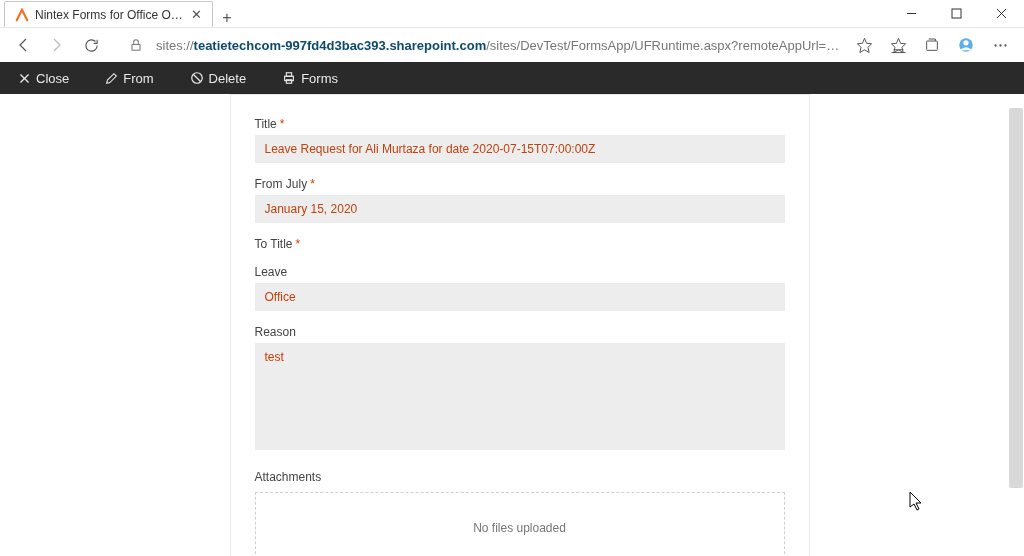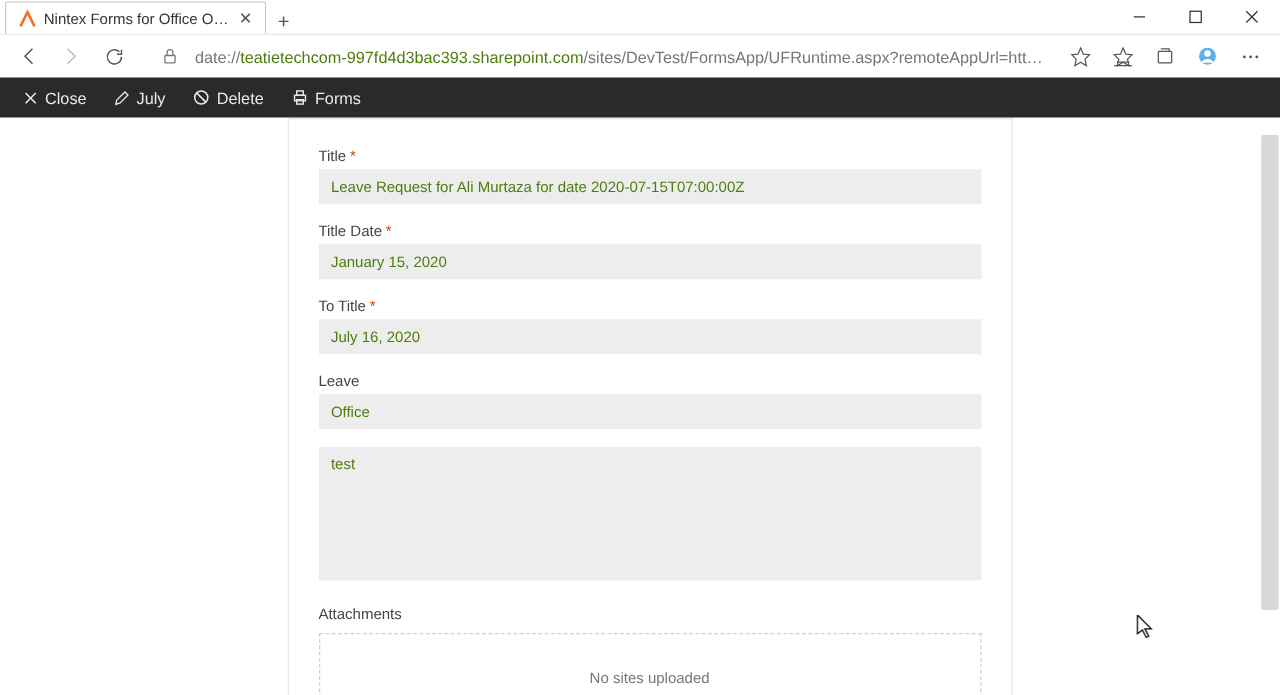--- a/index.html
+++ b/index.html
@@ -16,37 +16,37 @@
     .window-controls { position:absolute; right:0; top:0; height:100%; display:flex; }
     .wc-btn { width: 45px; display:flex; align-items:center; justify-content:center; }
     .wc-btn svg { stroke: #333; }
 
     
     .navbar { height: 34px; display:flex; align-items:center; gap: 4px; padding: 0 8px; }
     .nav-icon { width:30px; height:30px; display:flex; align-items:center; justify-content:center; color:#555; }
     .nav-icon.disabled { color:#bbb; }
     .lock { width:24px; display:flex; align-items:center; justify-content:center; color:#777;}
     .url { flex:1; color:#777; font-size: 13px; white-space:nowrap; overflow:hidden; text-overflow: ellipsis; padding: 0 4px;}
-    .url .host { color: #4d7c0f; }
+    .url .host { color: #0c4a6e; font-weight: bold; }
     .right-icons { display:flex; gap: 2px; align-items:center; }
     .right-icons .nav-icon { width:32px;}
 
     
-    .cmdbar { height: 32px; background: #2a2a2a; display:flex; align-items:center; padding: 0 10px; gap: 6px; color:#fff; font-size: 13px; }
+    .cmdbar { height: 32px; background: #2a2a2a; display:flex; align-items:center; padding: 0 10px; gap: 20px; color:#fff; font-size: 13px; }
     .cmd { display:flex; align-items:center; gap: 5px; padding: 0 8px; height: 32px; cursor: default; color:#e8e8e8; }
     .cmd svg { stroke: #e8e8e8; fill:none; }
 
     
     .page { height: calc(556px - 28px - 34px - 32px); overflow:auto; background:#fff;margin-left:15px; }
     .scrollthumb { position:absolute; right:1px; top: 108px; width:14px; height:380px; background:#d8d8d8; border-radius:2px;}
     .card { width: 580px; margin: 0 auto; margin-top: 0px; border:1px solid #e6e6e6; padding: 22px 24px 30px 24px; }
     .field-group { margin-bottom: 14px; }
     .label { font-size: 12px; color: #444; margin-bottom: 4px; display:flex; gap:3px;}
     .req { color: #d83b01; }
-    .readonly { background: #ededed; border:none; padding: 7px 10px; font-size: 12px; color:#4d7c0f; width:100%; display:block;}
+    .readonly { background: #ededed; border:none; padding: 7px 10px; font-size: 12px; color:#c2410c; width:100%; display:block;}
     .readonly.tall { height: 107px; resize:none; font-family: inherit;}
     .attachments-box { border: 1px dashed #d0d0d0; height: 72px; display:flex; align-items:center; justify-content:center; color:#777; font-size:12px; margin-top: 8px;}
 
     .cursor { position:absolute; left: 909px; top: 492px; width:14px; height:20px; pointer-events:none; }
   </style>
 </head>
 <body>
 
 <div class="titlebar">
   <div class="tabs">
@@ -99,21 +99,21 @@
       </svg>
   </div>
   <div style="width:10px"></div>
   <div class="lock">
     <svg width="14" height="14" viewBox="0 0 24 24" fill="none" stroke="currentColor" stroke-width="1.8">
         <rect x="5" y="11" width="14" height="10" rx="1"></rect>
         <path d="M8 11V7a4 4 0 0 1 8 0v4"></path>
       </svg>
   </div>
   <div class="url">
-    <span>date://</span><span class="host">teatietechcom-997fd4d3bac393.sharepoint.com</span><span>/sites/DevTest/FormsApp/UFRuntime.aspx?remoteAppUrl=https://formso365.nintex.com&amp;amp;SPA...</span>
+    <span>sites://</span><span class="host">teatietechcom-997fd4d3bac393.sharepoint.com</span><span>/sites/DevTest/FormsApp/UFRuntime.aspx?remoteAppUrl=https://formso365.nintex.com&amp;amp;SPA...</span>
   </div>
   <div class="right-icons">
     <div class="nav-icon">
       <svg width="17" height="17" viewBox="0 0 24 24" fill="none" stroke="currentColor" stroke-width="1.4">
           <polygon points="12 2 15 9 22 9.5 17 14.5 18.5 22 12 18 5.5 22 7 14.5 2 9.5 9 9"></polygon>
         </svg>
     </div>
     <div class="nav-icon">
       <svg width="17" height="17" viewBox="0 0 24 24" fill="none" stroke="currentColor" stroke-width="1.4">
           <polygon points="12 2 15 9 22 9.5 17 14.5 18.5 22 12 18 5.5 22 7 14.5 2 9.5 9 9"></polygon>
@@ -149,21 +149,21 @@
     <svg width="13" height="13" viewBox="0 0 16 16" stroke-width="1.6">
         <line x1="3" y1="3" x2="13" y2="13"></line>
         <line x1="13" y1="3" x2="3" y2="13"></line>
       </svg>
     <span>Close</span>
   </div>
   <div class="cmd">
     <svg width="13" height="13" viewBox="0 0 16 16" stroke-width="1.3">
         <path d="M2 14l1-4 8-8 3 3-8 8z"></path>
       </svg>
-    <span>July</span>
+    <span>From</span>
   </div>
   <div class="cmd">
     <svg width="14" height="14" viewBox="0 0 16 16" stroke-width="1.4">
         <circle cx="8" cy="8" r="6"></circle>
         <line x1="4" y1="4" x2="12" y2="12"></line>
       </svg>
     <span>Delete</span>
   </div>
   <div class="cmd">
     <svg width="14" height="14" viewBox="0 0 16 16" stroke-width="1.3">
@@ -181,51 +181,53 @@
     <div class="field-group">
       <div class="label">
           <span>Title</span>
           <span class="req">*</span>
         </div>
       <div class="readonly">Leave Request for Ali Murtaza for date 2020-07-15T07:00:00Z</div>
     </div>
 
     <div class="field-group">
       <div class="label">
-          <span>Title Date</span>
+          <span>From July</span>
           <span class="req">*</span>
         </div>
       <div class="readonly">January 15, 2020</div>
     </div>
 
     <div class="field-group">
       <div class="label">
           <span>To Title</span>
           <span class="req">*</span>
         </div>
-      <div class="readonly">July 16, 2020</div>
     </div>
 
     <div class="field-group">
       <div class="label">
           <span>Leave</span>
         </div>
       <div class="readonly">Office</div>
     </div>
 
     <div class="field-group">
+      <div class="label">
+          <span>Reason</span>
+        </div>
       <div class="readonly tall">test</div>
     </div>
 
     <div class="field-group" style="margin-top:20px;">
       <div class="label">
           <span>Attachments</span>
         </div>
       <div class="attachments-box">
-        <span>No sites uploaded</span>
+        <span>No files uploaded</span>
       </div>
     </div>
 
   </div>
 </div>
 
 <div class="scrollthumb"></div>
 
 <svg class="cursor" viewBox="0 0 12 20">
     <path d="M0 0 L0 15 L4 12 L7 18 L9 17 L6 11 L11 11 Z" fill="#fff" stroke="#000" stroke-width="1"></path>

